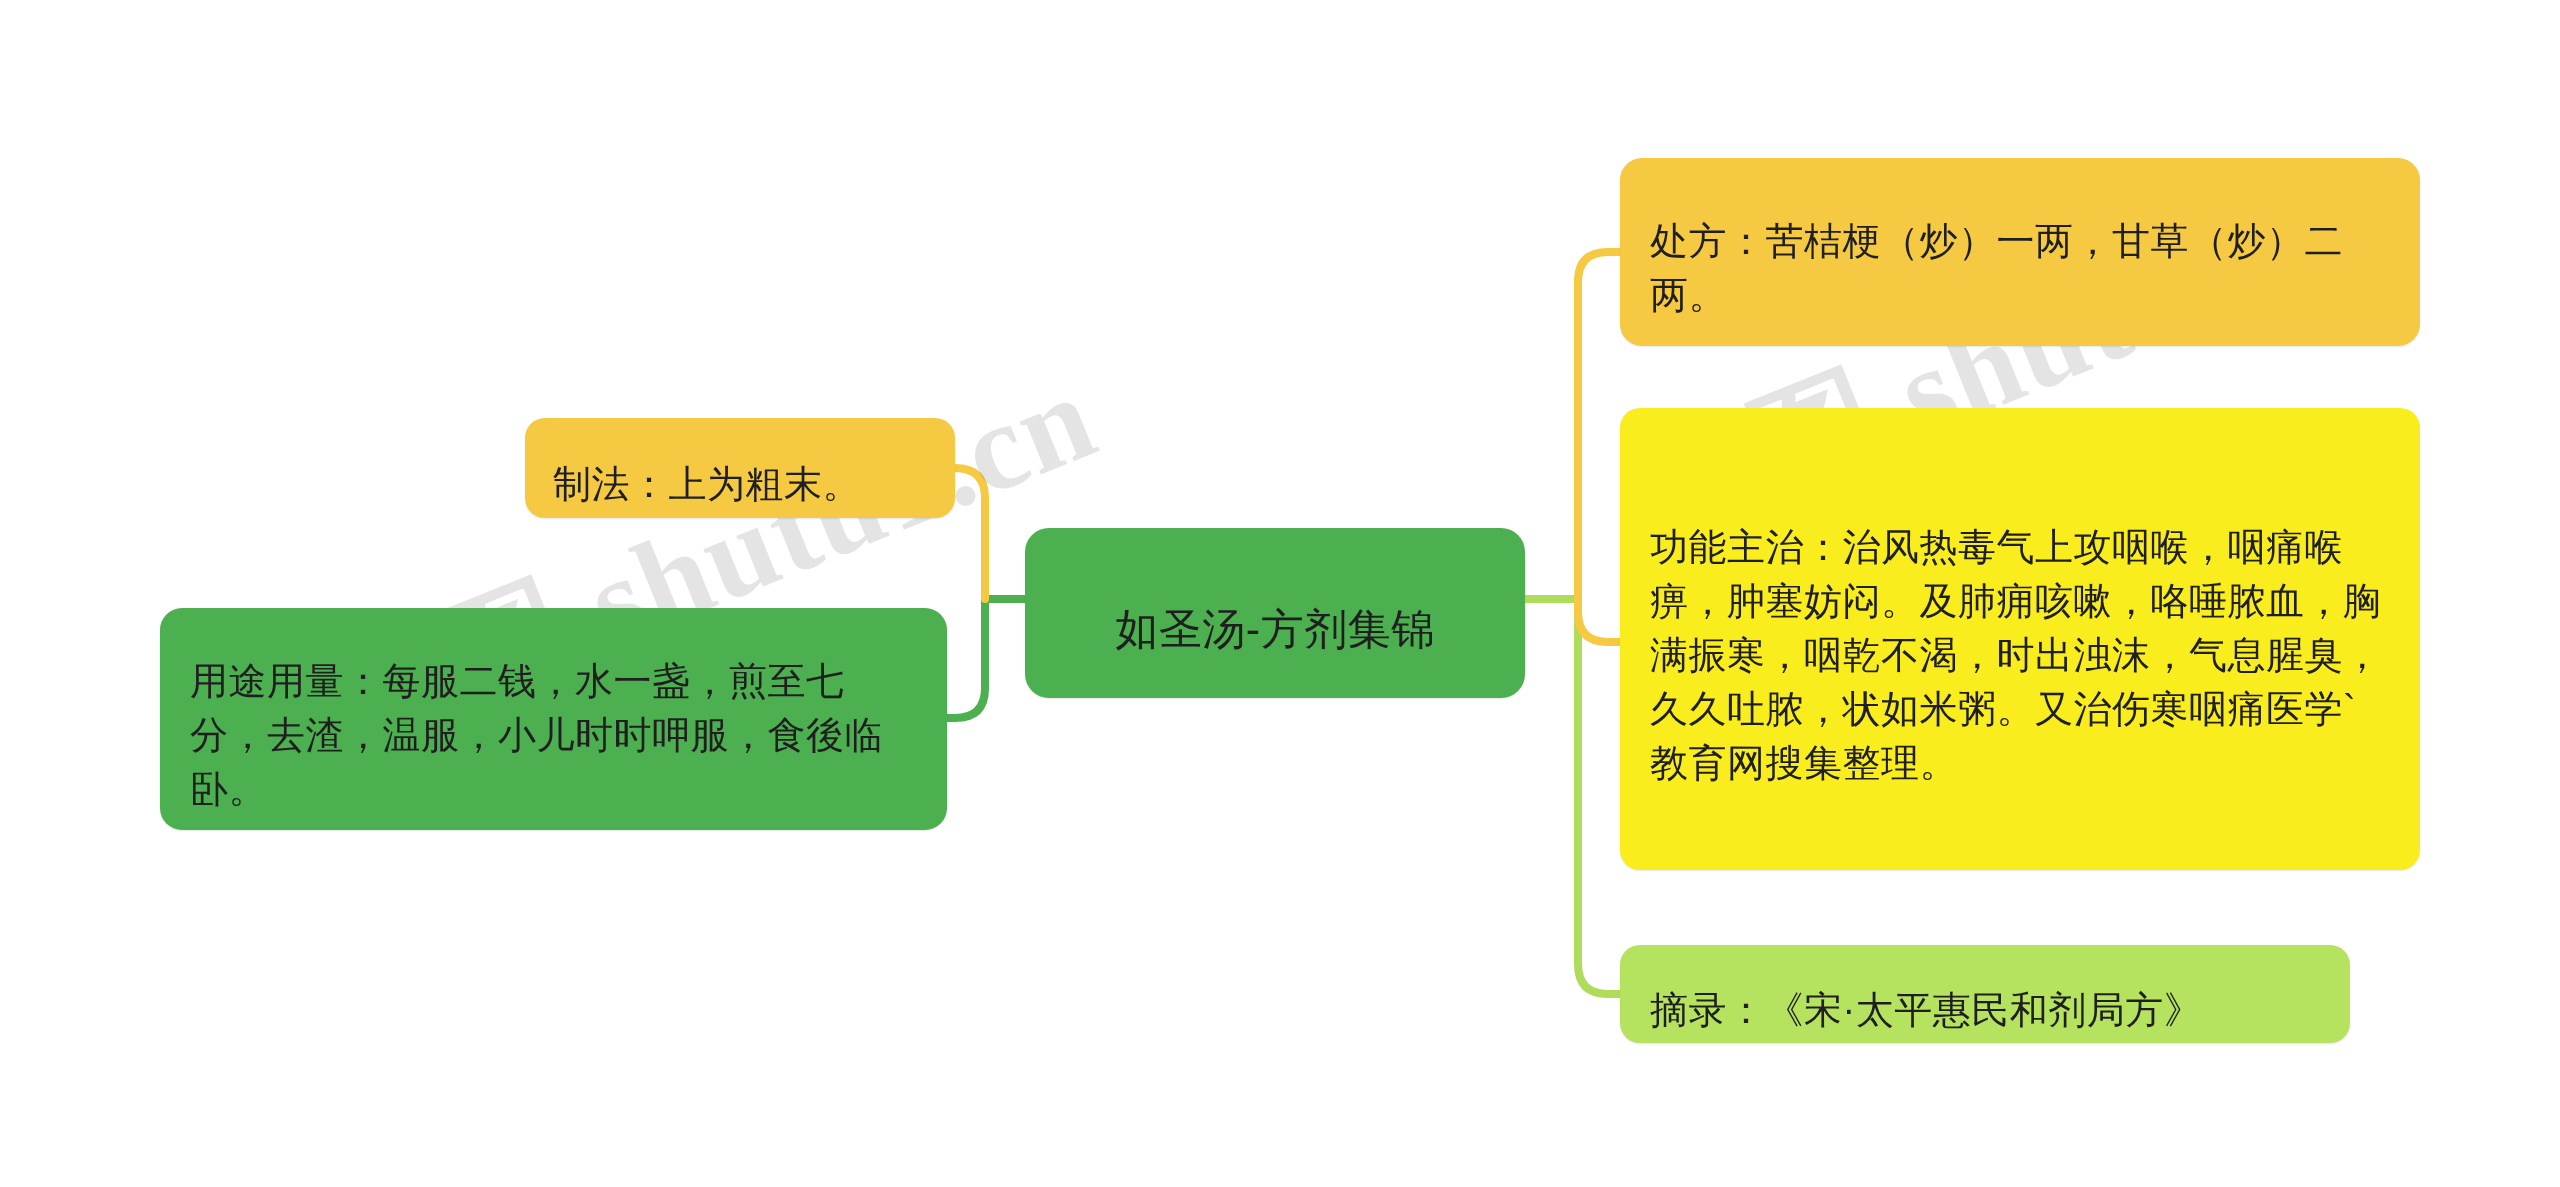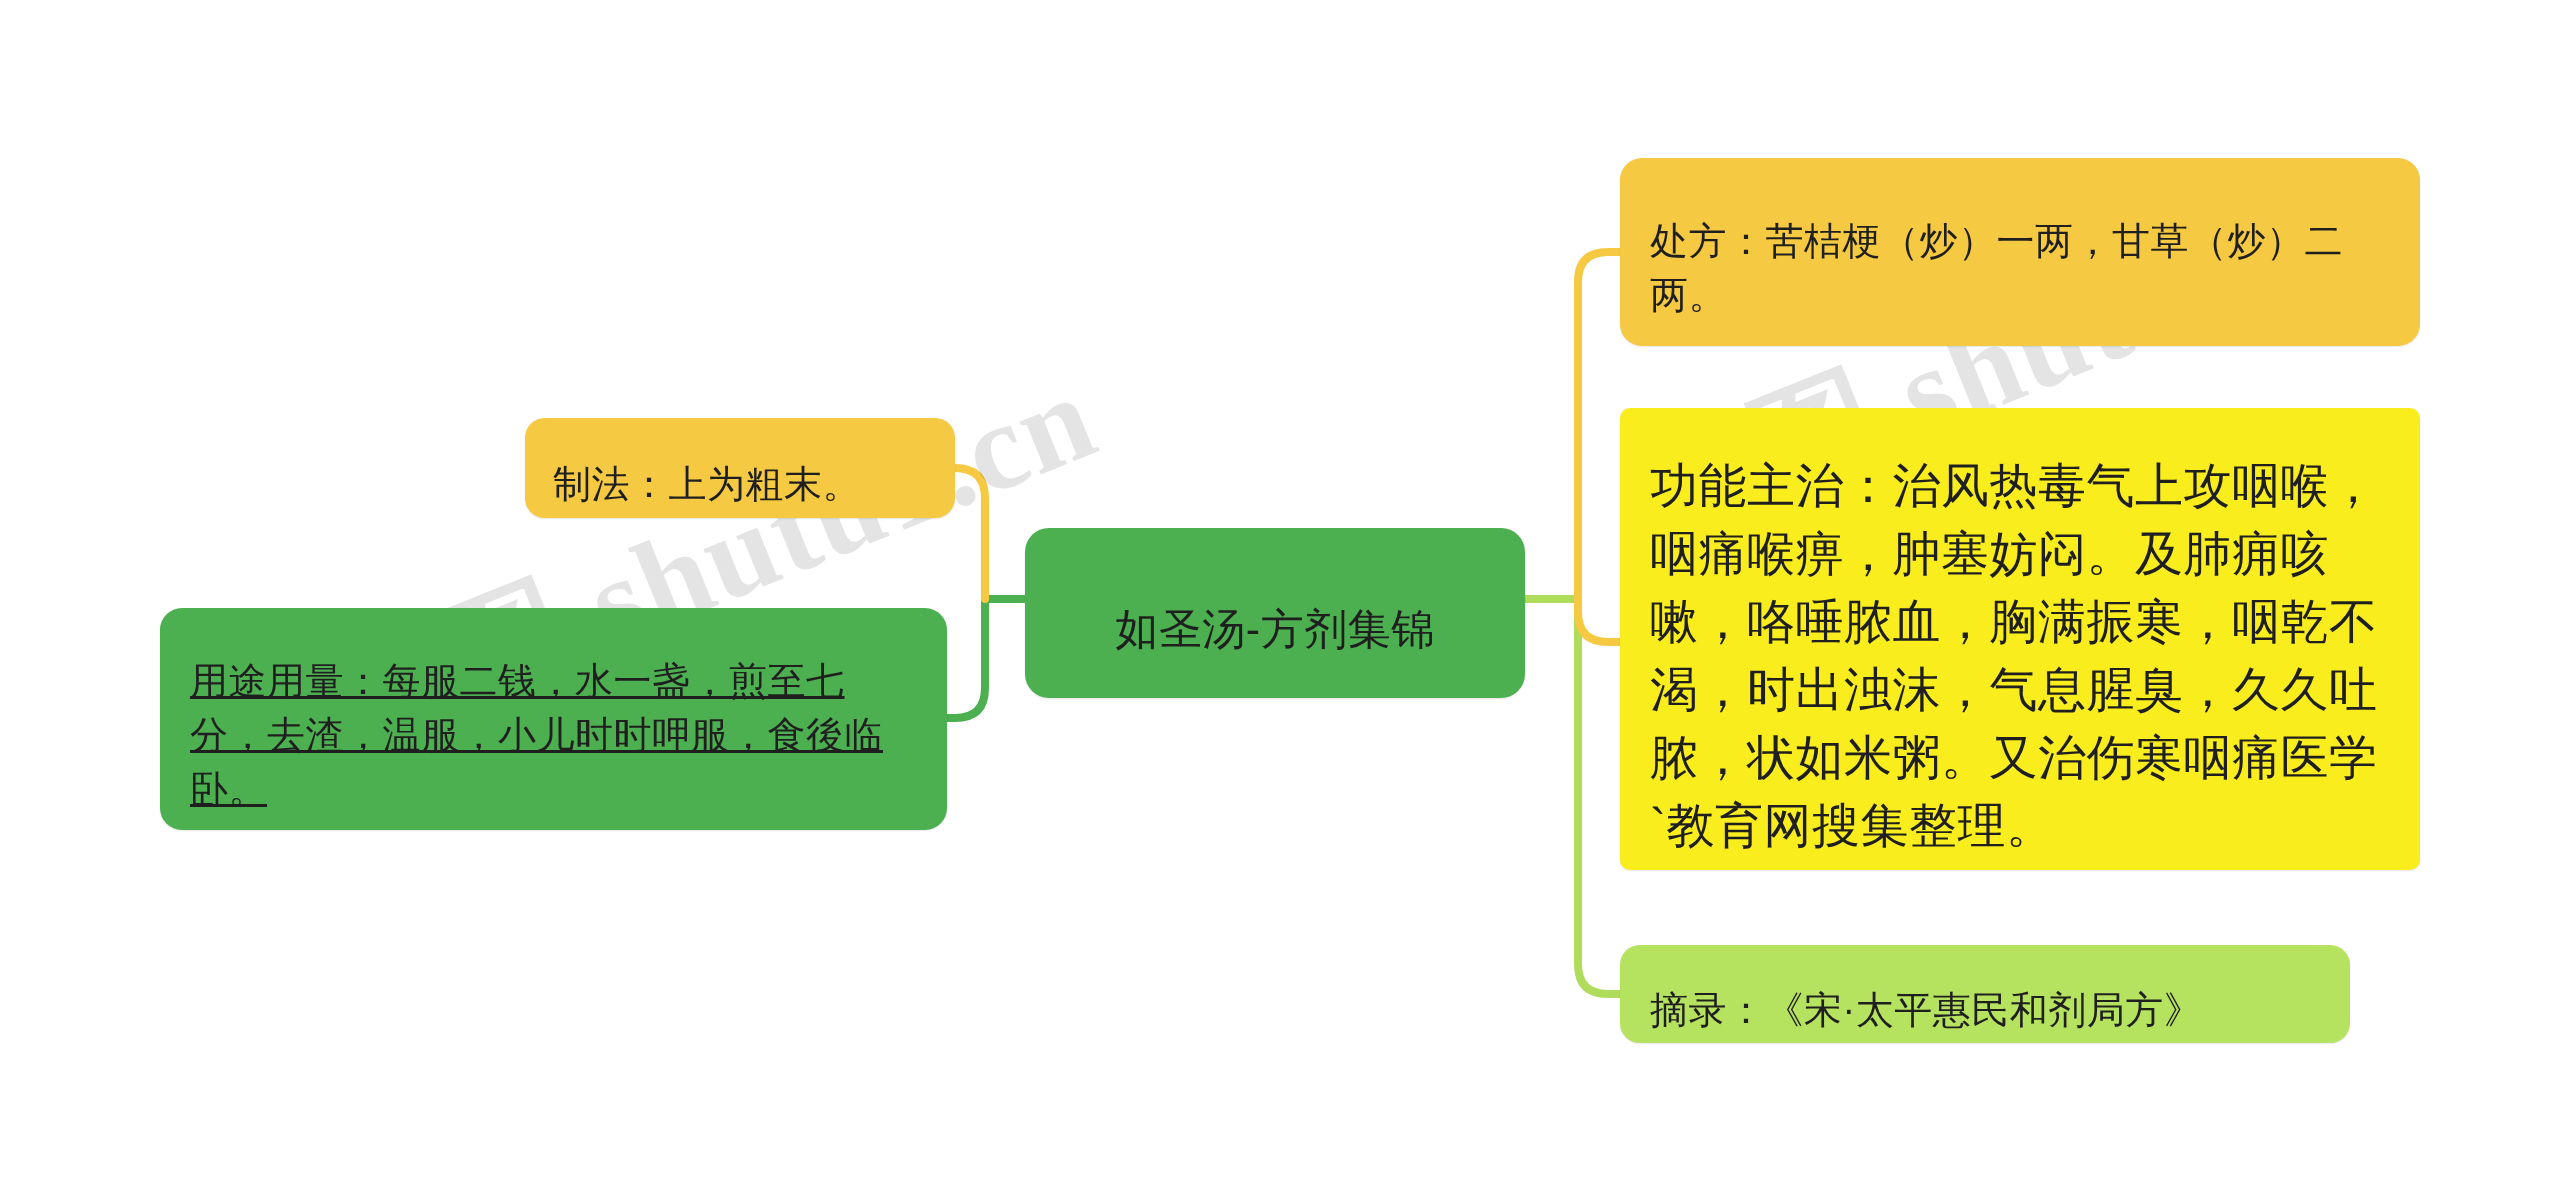--- a/index.html
+++ b/index.html
@@ -82,43 +82,42 @@
 
   .node-yongtu {
     left: 160px;
     top: 608px;
     width: 787px;
     height: 222px;
     background: #4CAF50;
     padding: 0 30px;
     font-size: 38px;
     border-radius: 22px;
-    text-decoration: underline;
   }
 
   .node-chufang {
     left: 1620px;
     top: 158px;
     width: 800px;
     height: 188px;
     background: #F5C941;
     padding: 0 30px;
     font-size: 38px;
     border-radius: 22px;
   }
 
   .node-gongneng {
     left: 1620px;
     top: 408px;
     width: 800px;
     height: 462px;
     background: #FAED1E;
     padding: 0 30px;
-    font-size: 48px;
-    border-radius: 10px;
+    font-size: 38px;
+    border-radius: 20px;
   }
 
   .node-zhailu {
     left: 1620px;
     top: 945px;
     width: 730px;
     height: 98px;
     background: #B5E25F;
     padding: 8px 30px;
     font-size: 38px;

